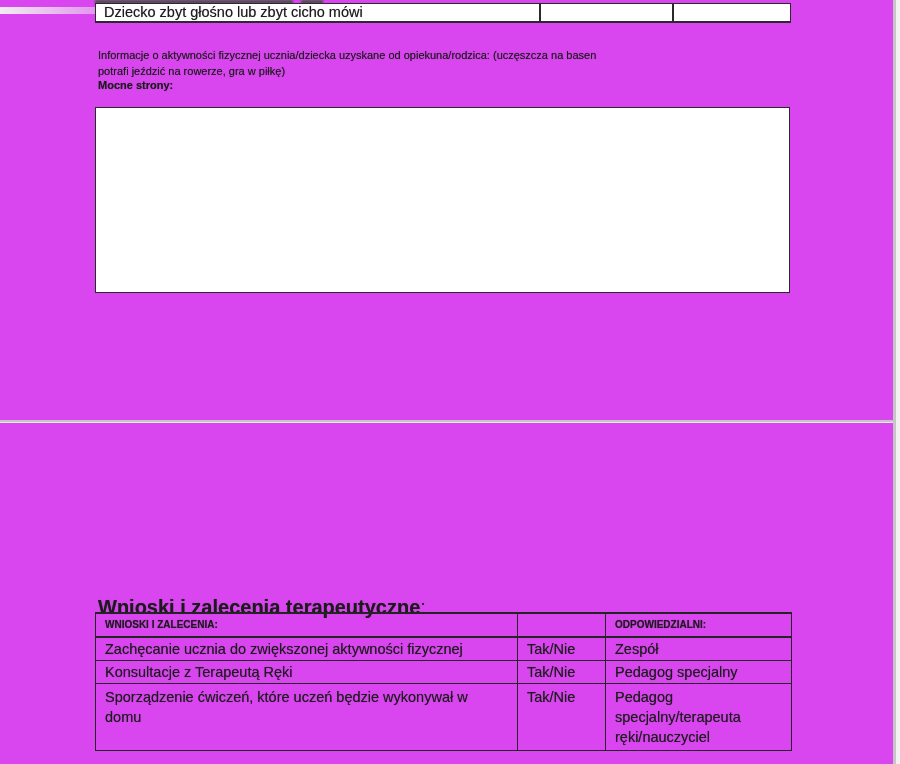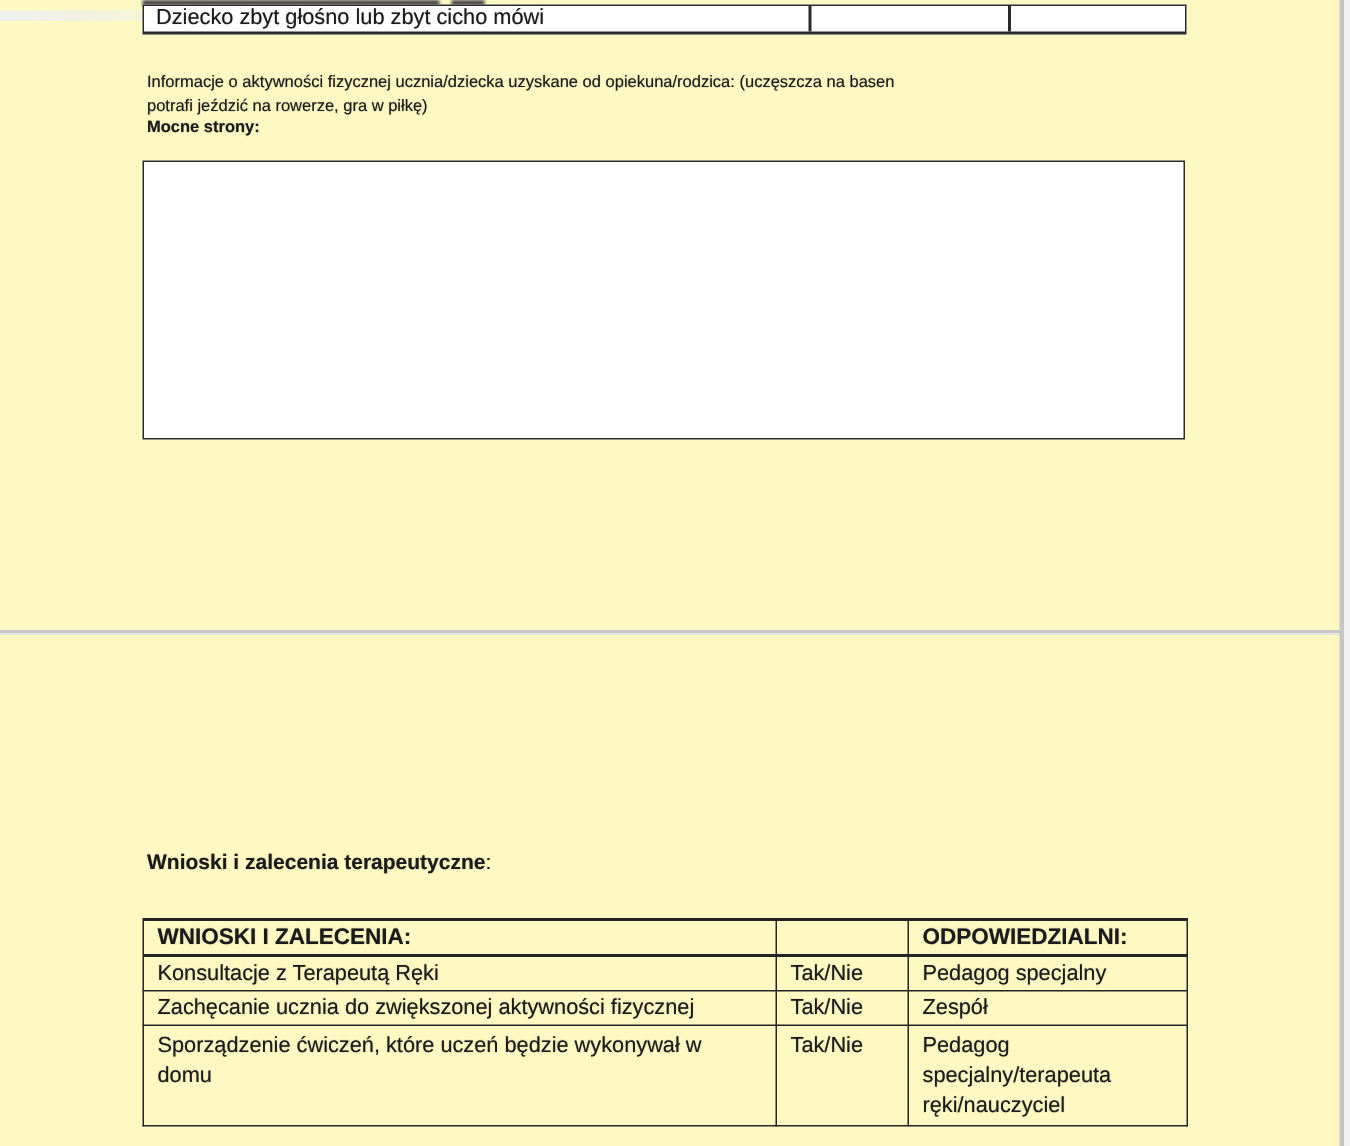--- a/index.html
+++ b/index.html
@@ -1,18 +1,18 @@
 <!DOCTYPE html>
 <html><head>
 <meta charset="utf-8">
 <style>
   html,body{margin:0;padding:0;background:#ffffff;}
   #screen{
     position:relative;width:900px;height:764px;overflow:hidden;
-    background:#fef9c3;
+    background:#d946ef;
     font-family:"Liberation Sans",sans-serif;
     color:#1b1b1b;
   }
   .abs{position:absolute;}
   .doc-text{font-size:11px;line-height:16px;color:#1b1b1b;
     text-shadow:0 0 0.7px rgba(20,20,20,0.55);}
   .bold{font-weight:bold;}
 
   
   #top-band{left:0;top:7px;width:180px;height:7px;
@@ -38,31 +38,31 @@
 
   
   #page-separator{left:0;top:420px;width:900px;height:2px;background:#c6c6c6;
     border-bottom:1px solid #eaeaea;}
 
   
   #page-edge-line{left:893px;top:0;width:2.5px;height:764px;background:#c6c6c6;}
   #page-edge-margin{left:895.5px;top:0;width:4.5px;height:764px;background:#f2f2f2;}
 
   
-  #wnioski-heading{left:98px;top:564px;font-size:14px;line-height:20px;}
+  #wnioski-heading{left:98px;top:597px;font-size:20px;line-height:20px;}
 
   
   #bottom-table-wrap{left:95px;top:612px;width:696px;}
   table.doc-table{border-collapse:collapse;table-layout:fixed;width:696px;
     font-family:"Liberation Sans",sans-serif;}
   table.doc-table td{border:1.6px solid #242424;padding:1px 9px;
     font-size:14.5px;line-height:20px;vertical-align:middle;
     text-shadow:0 0 0.7px rgba(20,20,20,0.55);overflow:hidden;}
   table.doc-table tr.hdr td{border-top-width:2px;border-bottom-width:2.2px;
-    font-weight:bold;font-size:15px;height:19px;}
+    font-weight:bold;font-size:10px;height:19px;}
   table.doc-table tr.r td{height:19px;white-space:nowrap;}
   table.doc-table tr.last td{height:62px;vertical-align:top;
     white-space:pre-line;padding-top:3px;}
   .col1{width:422px;} .col2{width:88px;} .col3{width:186px;}
 </style>
 </head>
 <body>
 
 <div id="screen">
 
@@ -102,28 +102,28 @@
           <col class="col2">
           <col class="col3">
         </colgroup>
       <tbody>
           <tr class="hdr">
         <td>WNIOSKI I ZALECENIA:</td>
         <td></td>
         <td>ODPOWIEDZIALNI:</td>
       </tr>
       <tr class="r">
+        <td>Zachęcanie ucznia do zwiększonej aktywności fizycznej</td>
+        <td>Tak/Nie</td>
+        <td>Zespół</td>
+      </tr>
+      <tr class="r">
         <td>Konsultacje z Terapeutą Ręki</td>
         <td>Tak/Nie</td>
         <td>Pedagog specjalny</td>
-      </tr>
-      <tr class="r">
-        <td>Zachęcanie ucznia do zwiększonej aktywności fizycznej</td>
-        <td>Tak/Nie</td>
-        <td>Zespół</td>
       </tr>
       <tr class="last">
         <td>Sporządzenie ćwiczeń, które uczeń będzie wykonywał w
 domu</td>
         <td>Tak/Nie</td>
         <td>Pedagog
 specjalny/terapeuta
 ręki/nauczyciel</td>
       </tr>
     </tbody>

